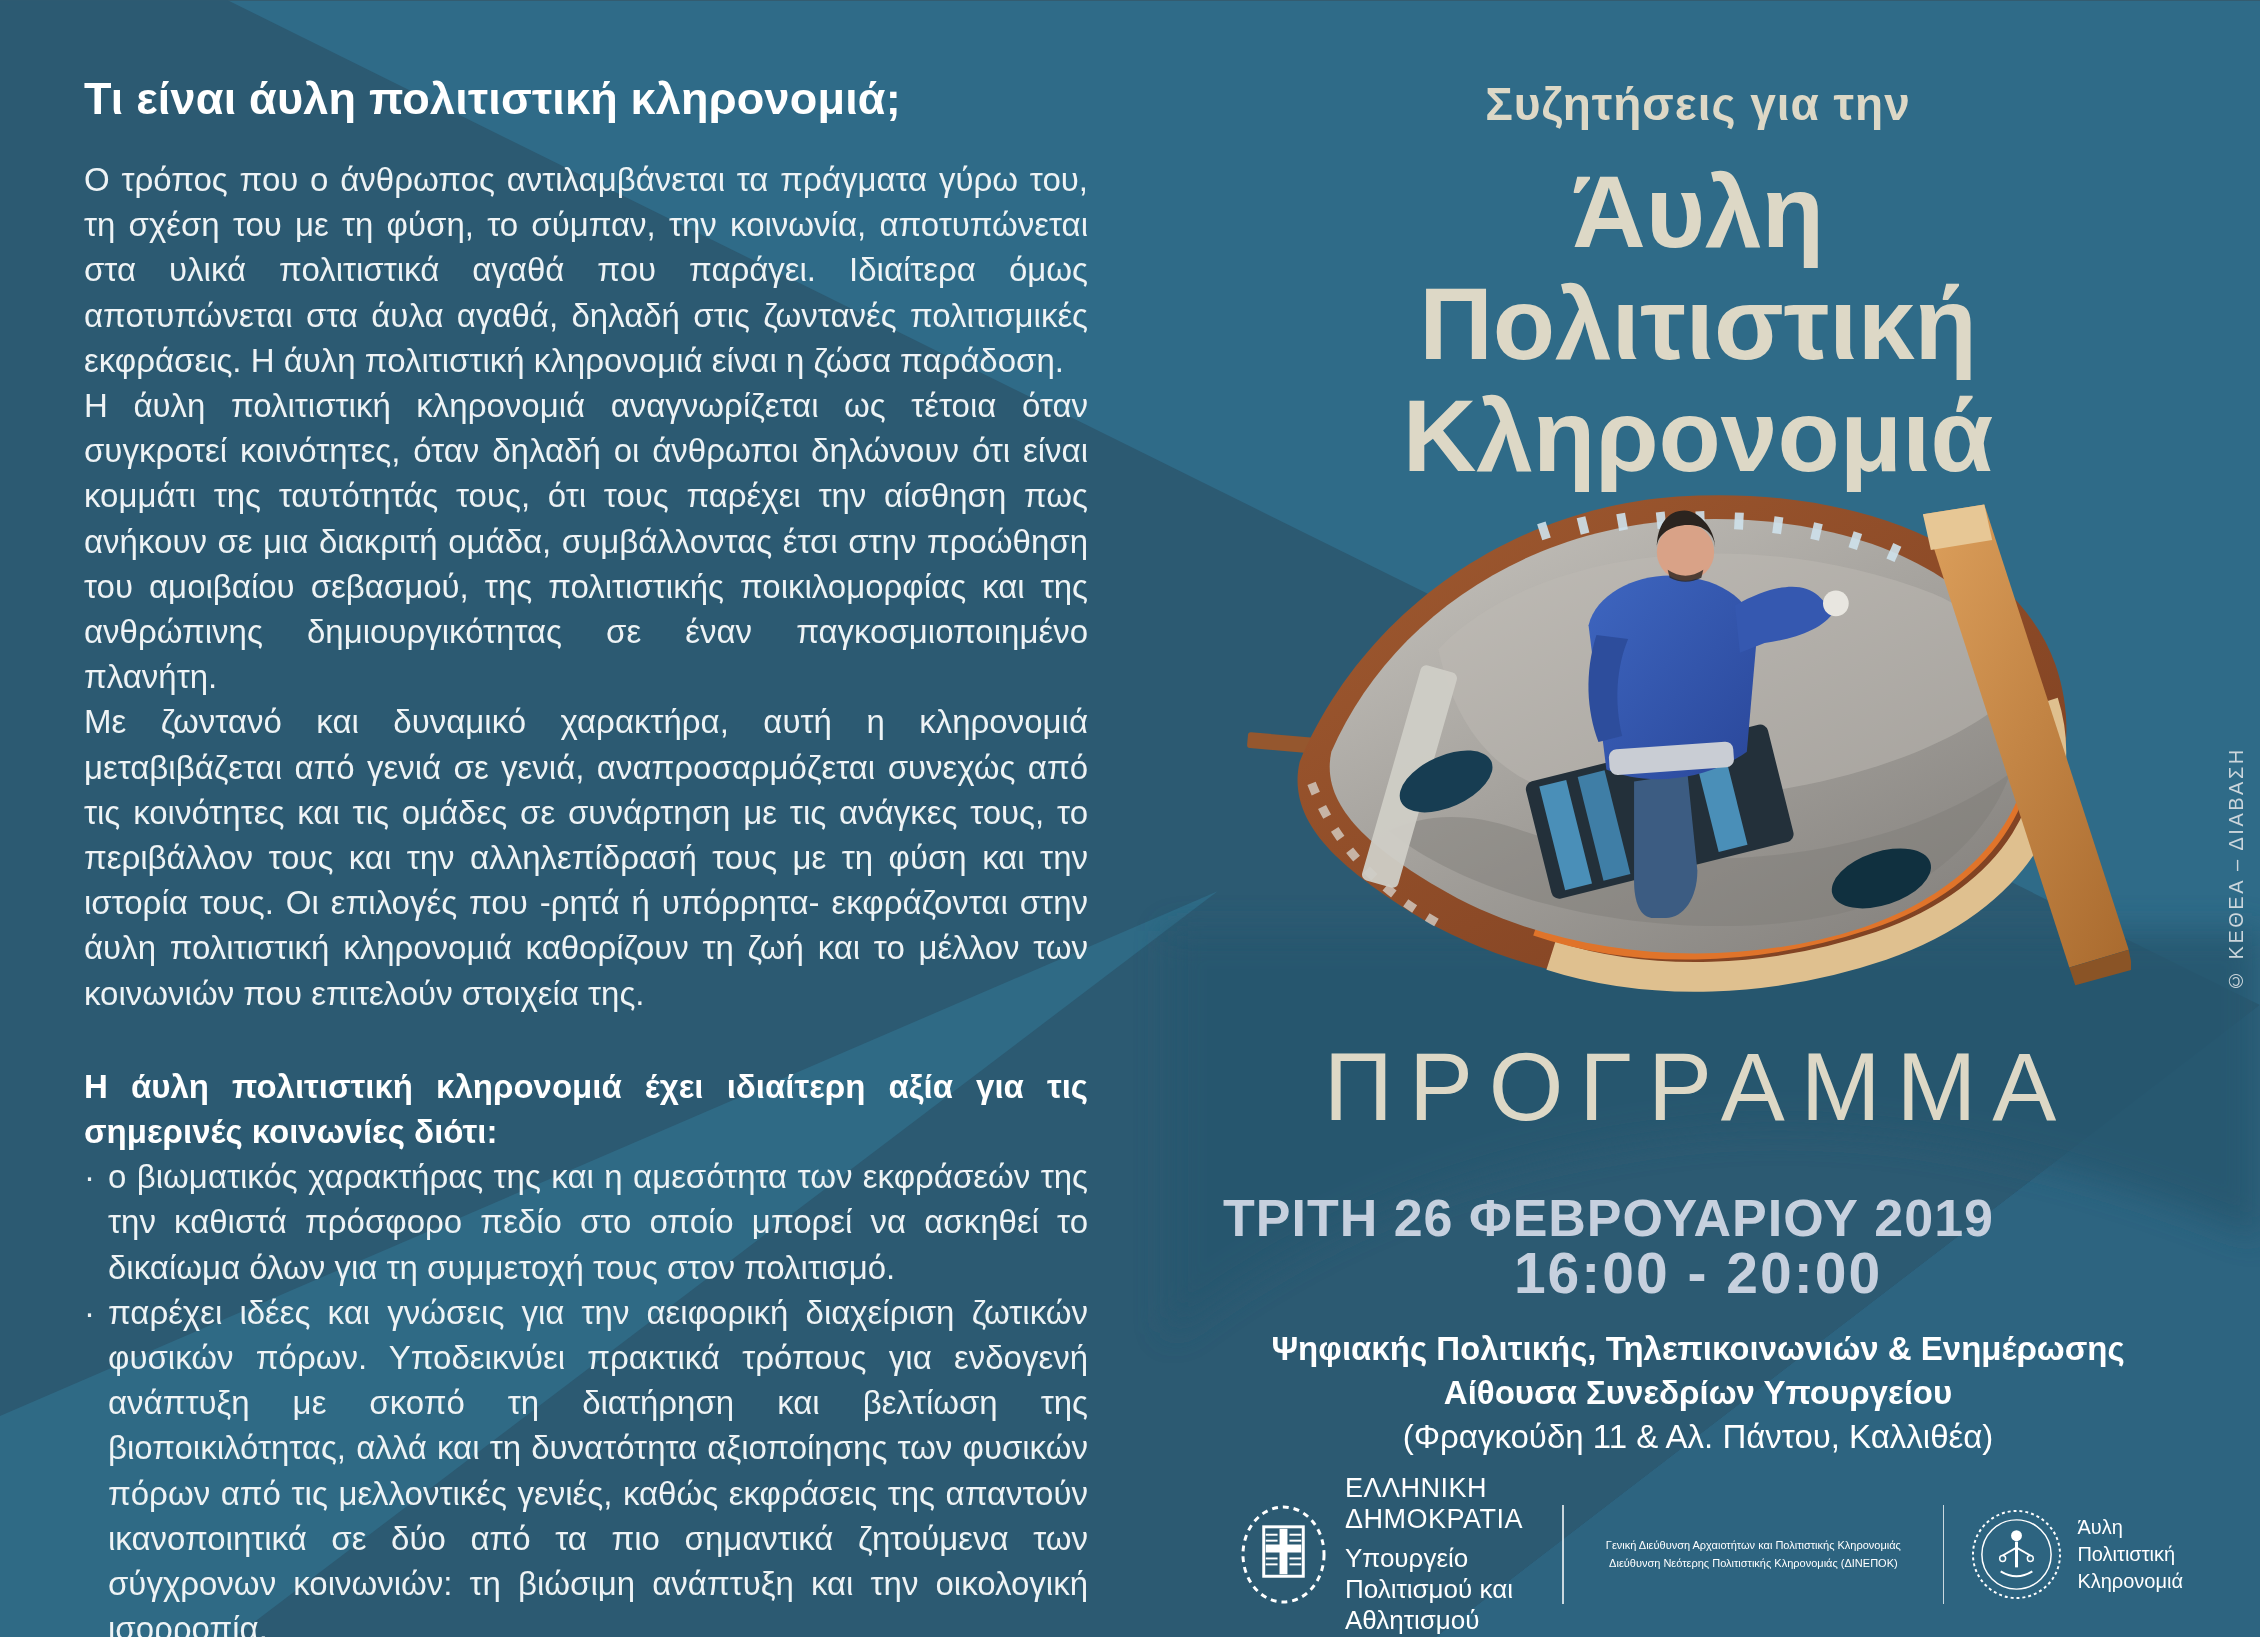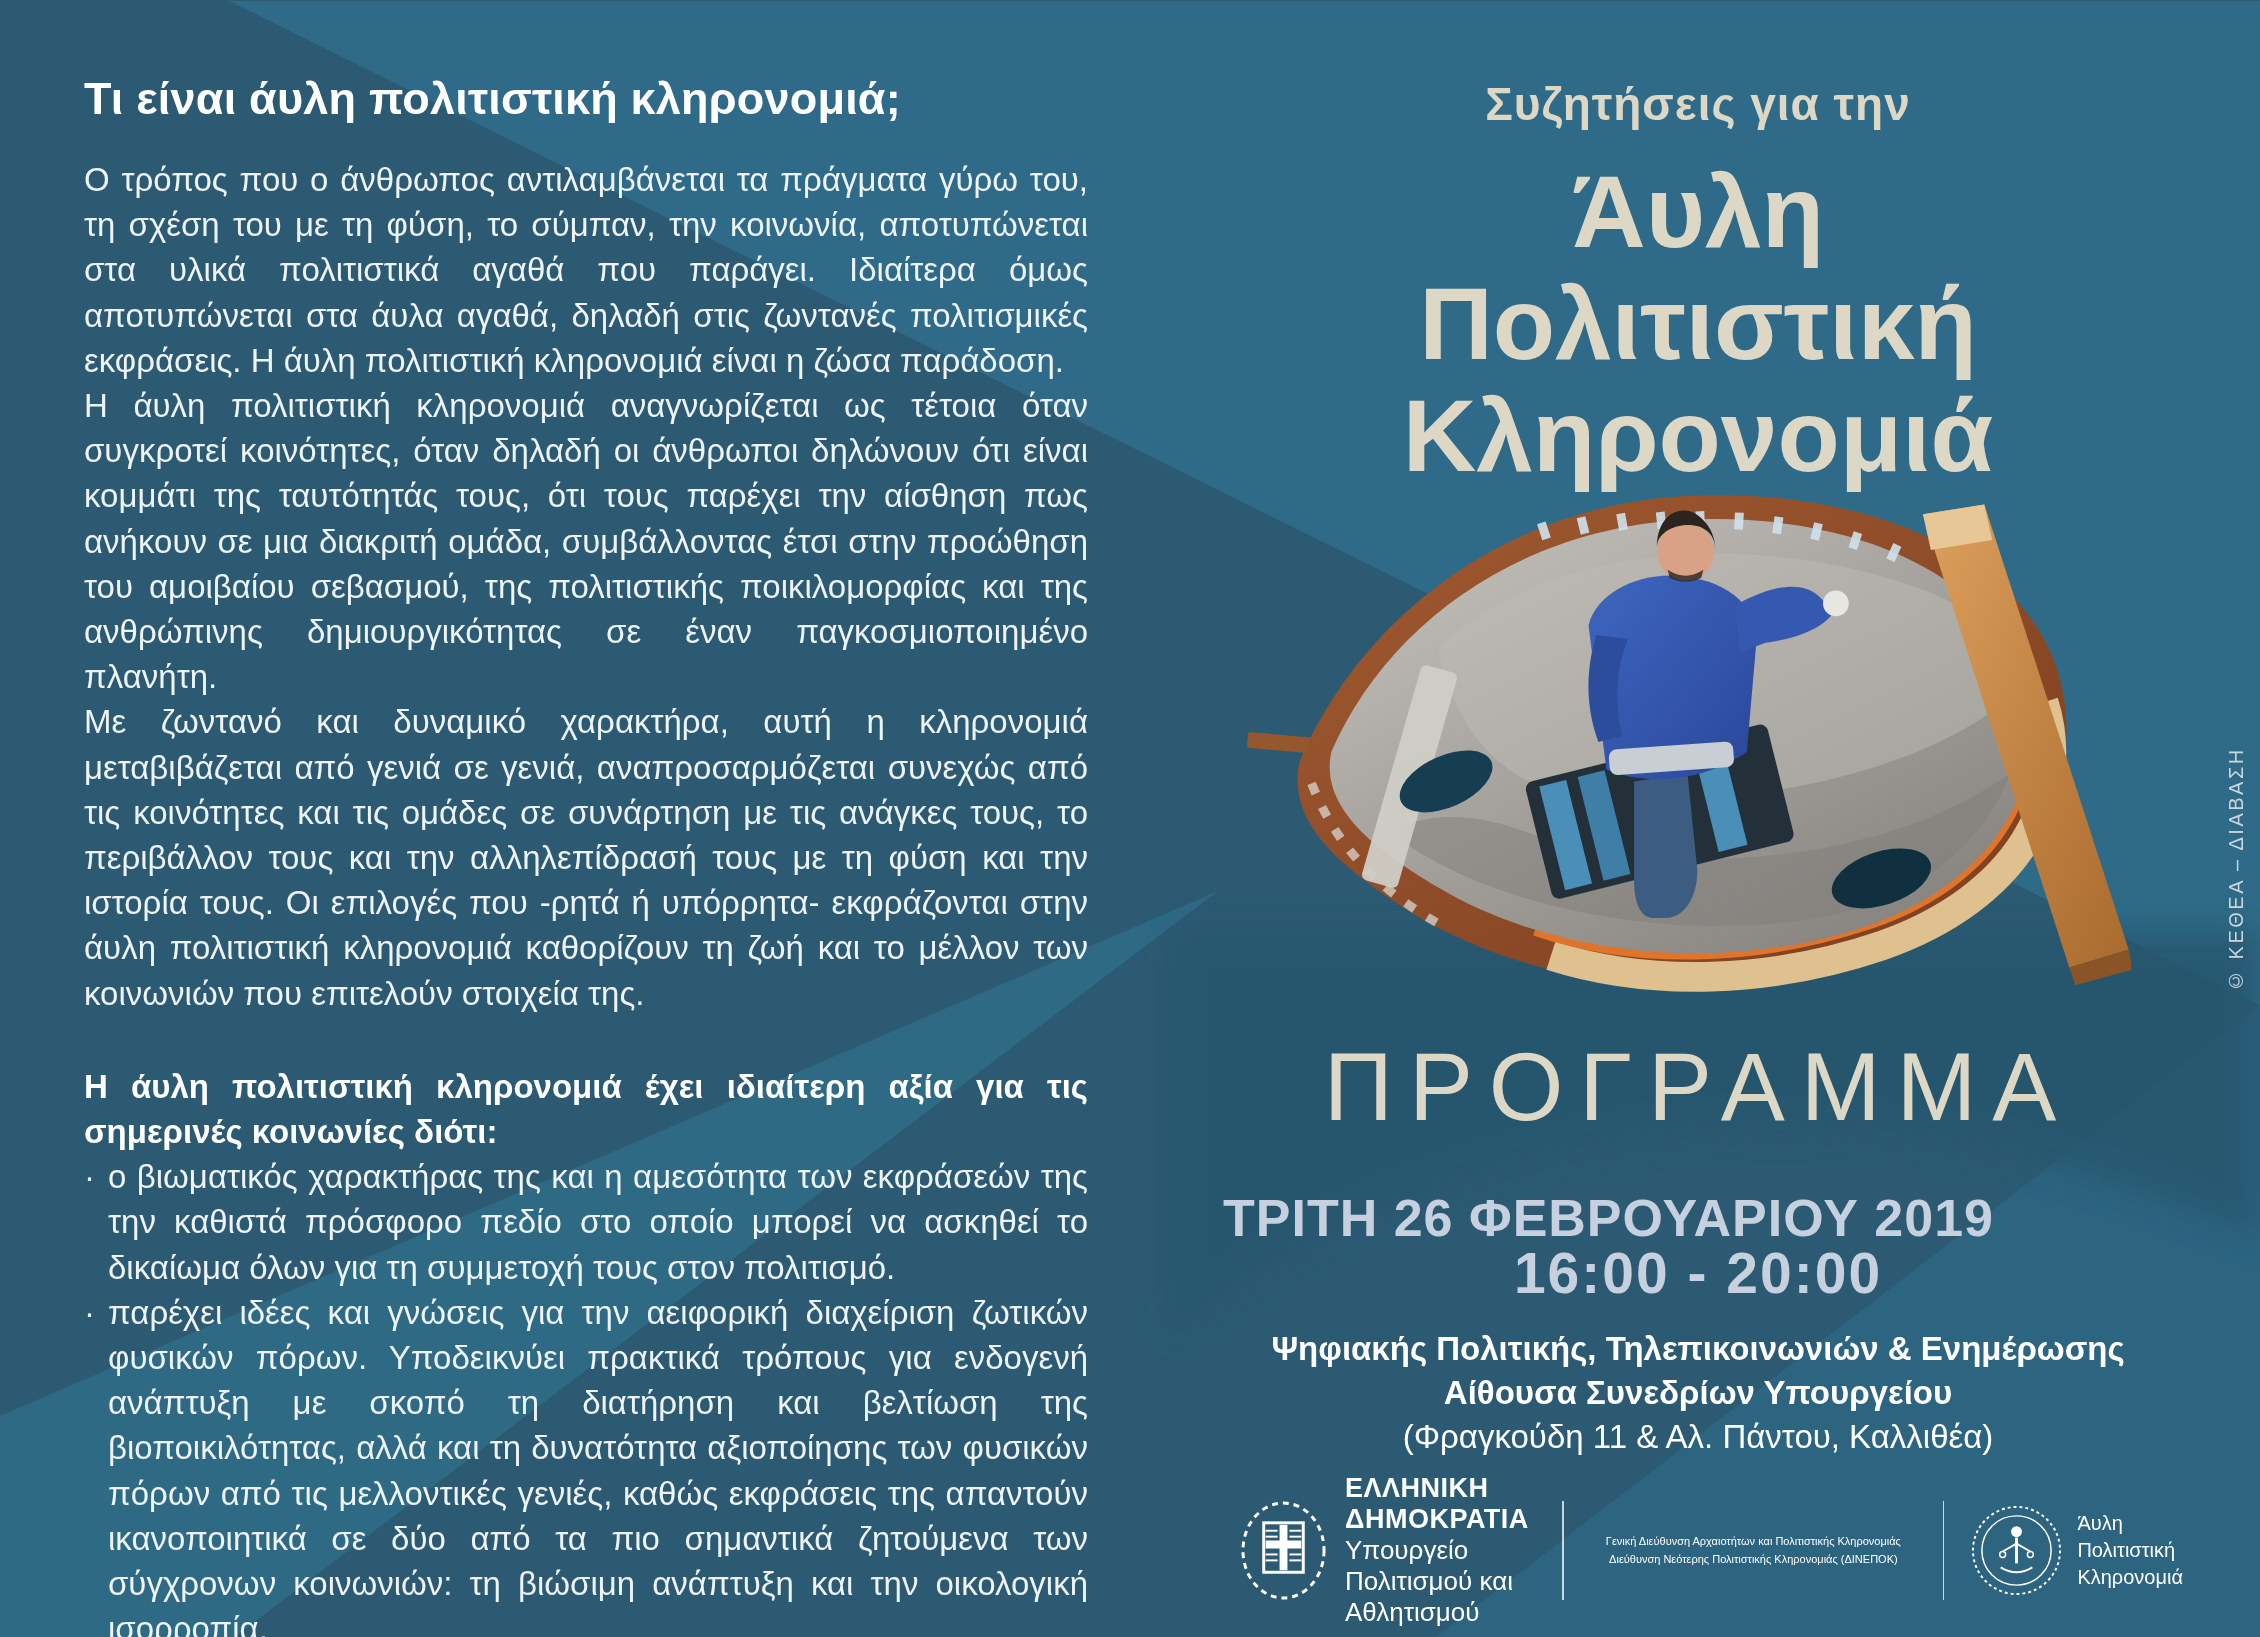--- a/index.html
+++ b/index.html
@@ -35,22 +35,22 @@
     font-size:57px;font-weight:bold;color:#c6d0de;letter-spacing:2px;}
   .venue{position:absolute;left:1223px;top:1327px;width:950px;text-align:center;
     font-size:33px;font-weight:bold;color:#ffffff;line-height:1.34;}
   .address{position:absolute;left:1223px;top:1418px;width:950px;text-align:center;
     font-size:33px;color:#ffffff;}
 
   
   .footer{position:absolute;left:1240px;top:1473px;width:943px;display:flex;align-items:center;color:#ffffff;}
   .gov-emblem{flex:0 0 auto;}
   .gov-text{margin-left:18px;}
-  .gov-title{font-size:27px;font-weight:bold;letter-spacing:0.5px;}
-  .gov-sub{font-size:26px;}
+  .gov-title{font-size:27px;font-weight:normal;letter-spacing:0.5px;}
+  .gov-sub{font-size:26px;margin-top:8px;}
   .vdiv{width:1.5px;height:99px;background:rgba(255,255,255,.75);margin:0 26px;flex:0 0 auto;}
   .dir-text{font-size:11px;line-height:1.55;text-align:center;flex:0 0 auto;width:327px;}
   .ich-emblem{flex:0 0 auto;margin-right:14px;}
   .ich-text{font-size:20px;line-height:1.35;text-align:left;}
 
   .credit{position:absolute;right:12px;top:735px;height:257px;
     writing-mode:vertical-rl;transform:rotate(180deg);
     font-size:20px;letter-spacing:2.5px;color:#ccd6dc;}
 </style>
 </head>

